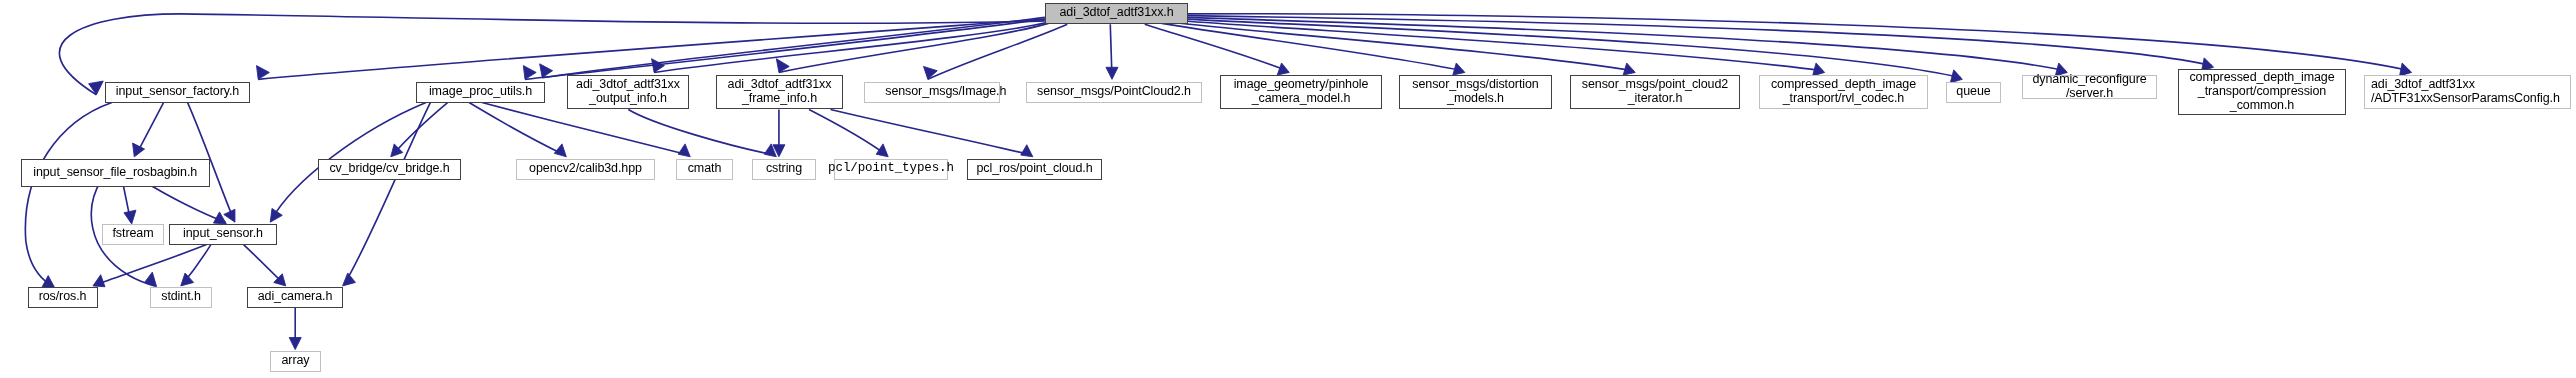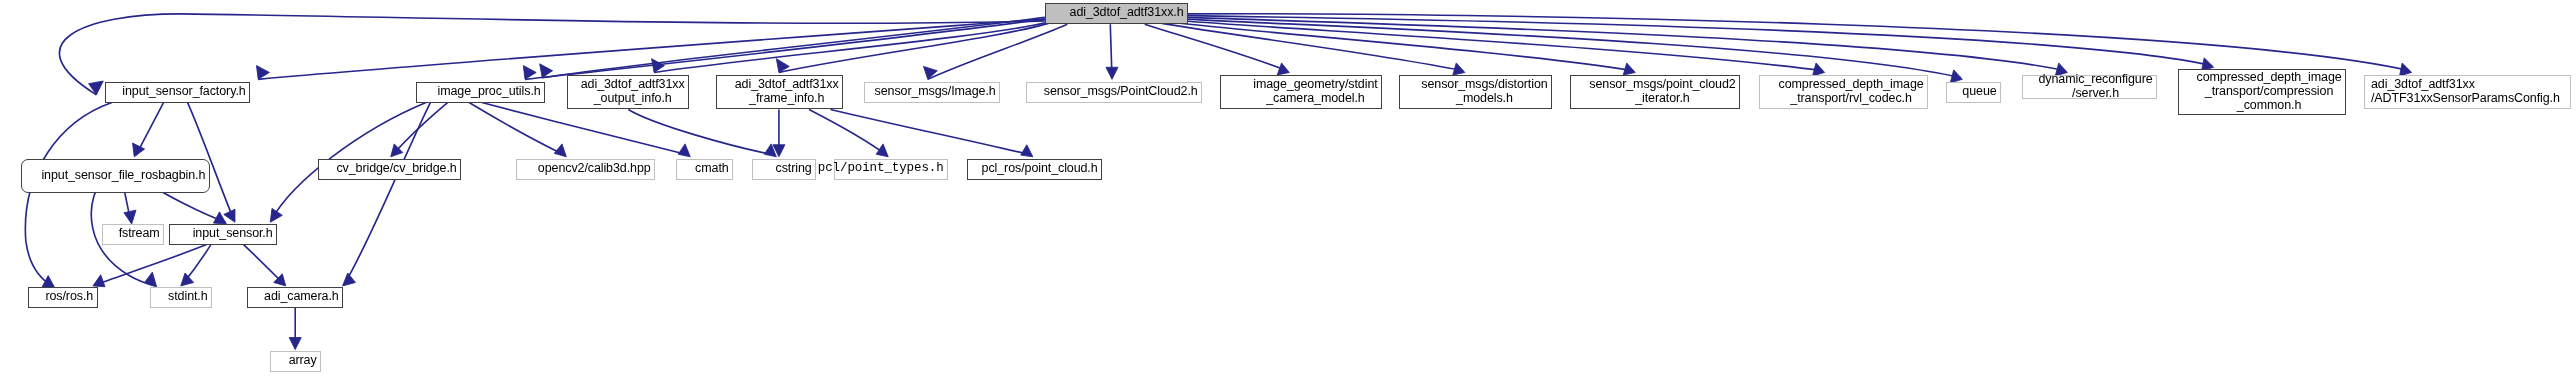--- a/index.html
+++ b/index.html
@@ -10,21 +10,21 @@
     height:379px;
     background:#ffffff;
     overflow:hidden;
   }
   #edges { position:absolute; left:0; top:0; width:2576px; height:379px; }
   .node {
     position:absolute;
     box-sizing:border-box;
     display:flex;
     align-items:center;
-    justify-content:flex-end;
+    justify-content:center;
     text-align:center;
     background:#ffffff;
     color:#000000;
     font-size:12.5px;
     line-height:13.8px;
     letter-spacing:-0.1px;
     white-space:pre;
     padding:0.9px 3.4px;
   }
   .node.thin  { border:0.9px solid #c0c0c0; }
@@ -111,37 +111,37 @@
   <div id="nodes-layer">
       <div class="node root" style="left: 1045px; top: 2.6px; width: 143px; height: 21.5px;"><span>adi_3dtof_adtf31xx.h</span></div>
       <div class="node thick" style="left: 105px; top: 82px; width: 145px; height: 20.7px;"><span>input_sensor_factory.h</span></div>
       <div class="node thick" style="left: 416px; top: 82px; width: 129px; height: 20.7px;"><span>image_proc_utils.h</span></div>
       <div class="node thick" style="left: 567px; top: 75px; width: 122px; height: 34px;"><span>adi_3dtof_adtf31xx
 _output_info.h</span></div>
       <div class="node thick" style="left: 716px; top: 75px; width: 127px; height: 34px;"><span>adi_3dtof_adtf31xx
 _frame_info.h</span></div>
       <div class="node thin" style="left: 864px; top: 82px; width: 136px; height: 20.7px; padding-left: 31px;"><span>sensor_msgs/Image.h</span></div>
       <div class="node thin" style="left: 1026px; top: 82px; width: 176px; height: 20.7px;"><span>sensor_msgs/PointCloud2.h</span></div>
-      <div class="node thick" style="left: 1220px; top: 75px; width: 162px; height: 34px;"><span>image_geometry/stdint
+      <div class="node thick" style="left: 1220px; top: 75px; width: 162px; height: 34px;"><span>image_geometry/pinhole
 _camera_model.h</span></div>
       <div class="node thick" style="left: 1399px; top: 75px; width: 153px; height: 34px;"><span>sensor_msgs/distortion
 _models.h</span></div>
       <div class="node thick" style="left: 1570px; top: 75px; width: 170px; height: 34px;"><span>sensor_msgs/point_cloud2
 _iterator.h</span></div>
       <div class="node thin" style="left: 1759px; top: 75px; width: 169px; height: 34px;"><span>compressed_depth_image
 _transport/rvl_codec.h</span></div>
       <div class="node thin" style="left: 1946px; top: 82px; width: 55px; height: 20.7px;"><span>queue</span></div>
       <div class="node thin" style="left: 2022px; top: 75px; width: 135px; height: 24px;"><span>dynamic_reconfigure
 /server.h</span></div>
       <div class="node thick" style="left: 2178px; top: 69px; width: 168px; height: 46px;"><span>compressed_depth_image
 _transport/compression
 _common.h</span></div>
       <div class="node thin lefty" style="left: 2364px; top: 75px; width: 207px; height: 34px;"><span>adi_3dtof_adtf31xx
 /ADTF31xxSensorParamsConfig.h</span></div>
-      <div class="node thick" style="left: 20.7px; top: 159px; width: 189px; height: 34px; border-radius: 7px;"><span>input_sensor_file_rosbagbin.h</span></div>
+      <div class="node thick" style="left: 20.7px; top: 159px; width: 189px; height: 28px;"><span>input_sensor_file_rosbagbin.h</span></div>
       <div class="node thick" style="left: 318px; top: 159px; width: 143px; height: 20.7px;"><span>cv_bridge/cv_bridge.h</span></div>
       <div class="node thin" style="left: 516px; top: 159px; width: 139px; height: 20.7px;"><span>opencv2/calib3d.hpp</span></div>
       <div class="node thin" style="left: 676px; top: 159px; width: 57px; height: 20.7px;"><span>cmath</span></div>
       <div class="node thin" style="left: 752px; top: 159px; width: 64px; height: 20.7px;"><span>cstring</span></div>
       <div class="node thin" style="left: 834px; top: 159px; width: 114px; height: 20.7px; font-family: Liberation Mono, monospace;"><span>pcl/point_types.h</span></div>
       <div class="node thick" style="left: 967px; top: 159px; width: 135px; height: 20.7px;"><span>pcl_ros/point_cloud.h</span></div>
       <div class="node thin" style="left: 102px; top: 224px; width: 62px; height: 20.7px;"><span>fstream</span></div>
       <div class="node thick" style="left: 169px; top: 224px; width: 108px; height: 20.7px;"><span>input_sensor.h</span></div>
       <div class="node thick" style="left: 27.5px; top: 287px; width: 70px; height: 20.7px;"><span>ros/ros.h</span></div>
       <div class="node thin" style="left: 150px; top: 287px; width: 62px; height: 20.7px;"><span>stdint.h</span></div>

